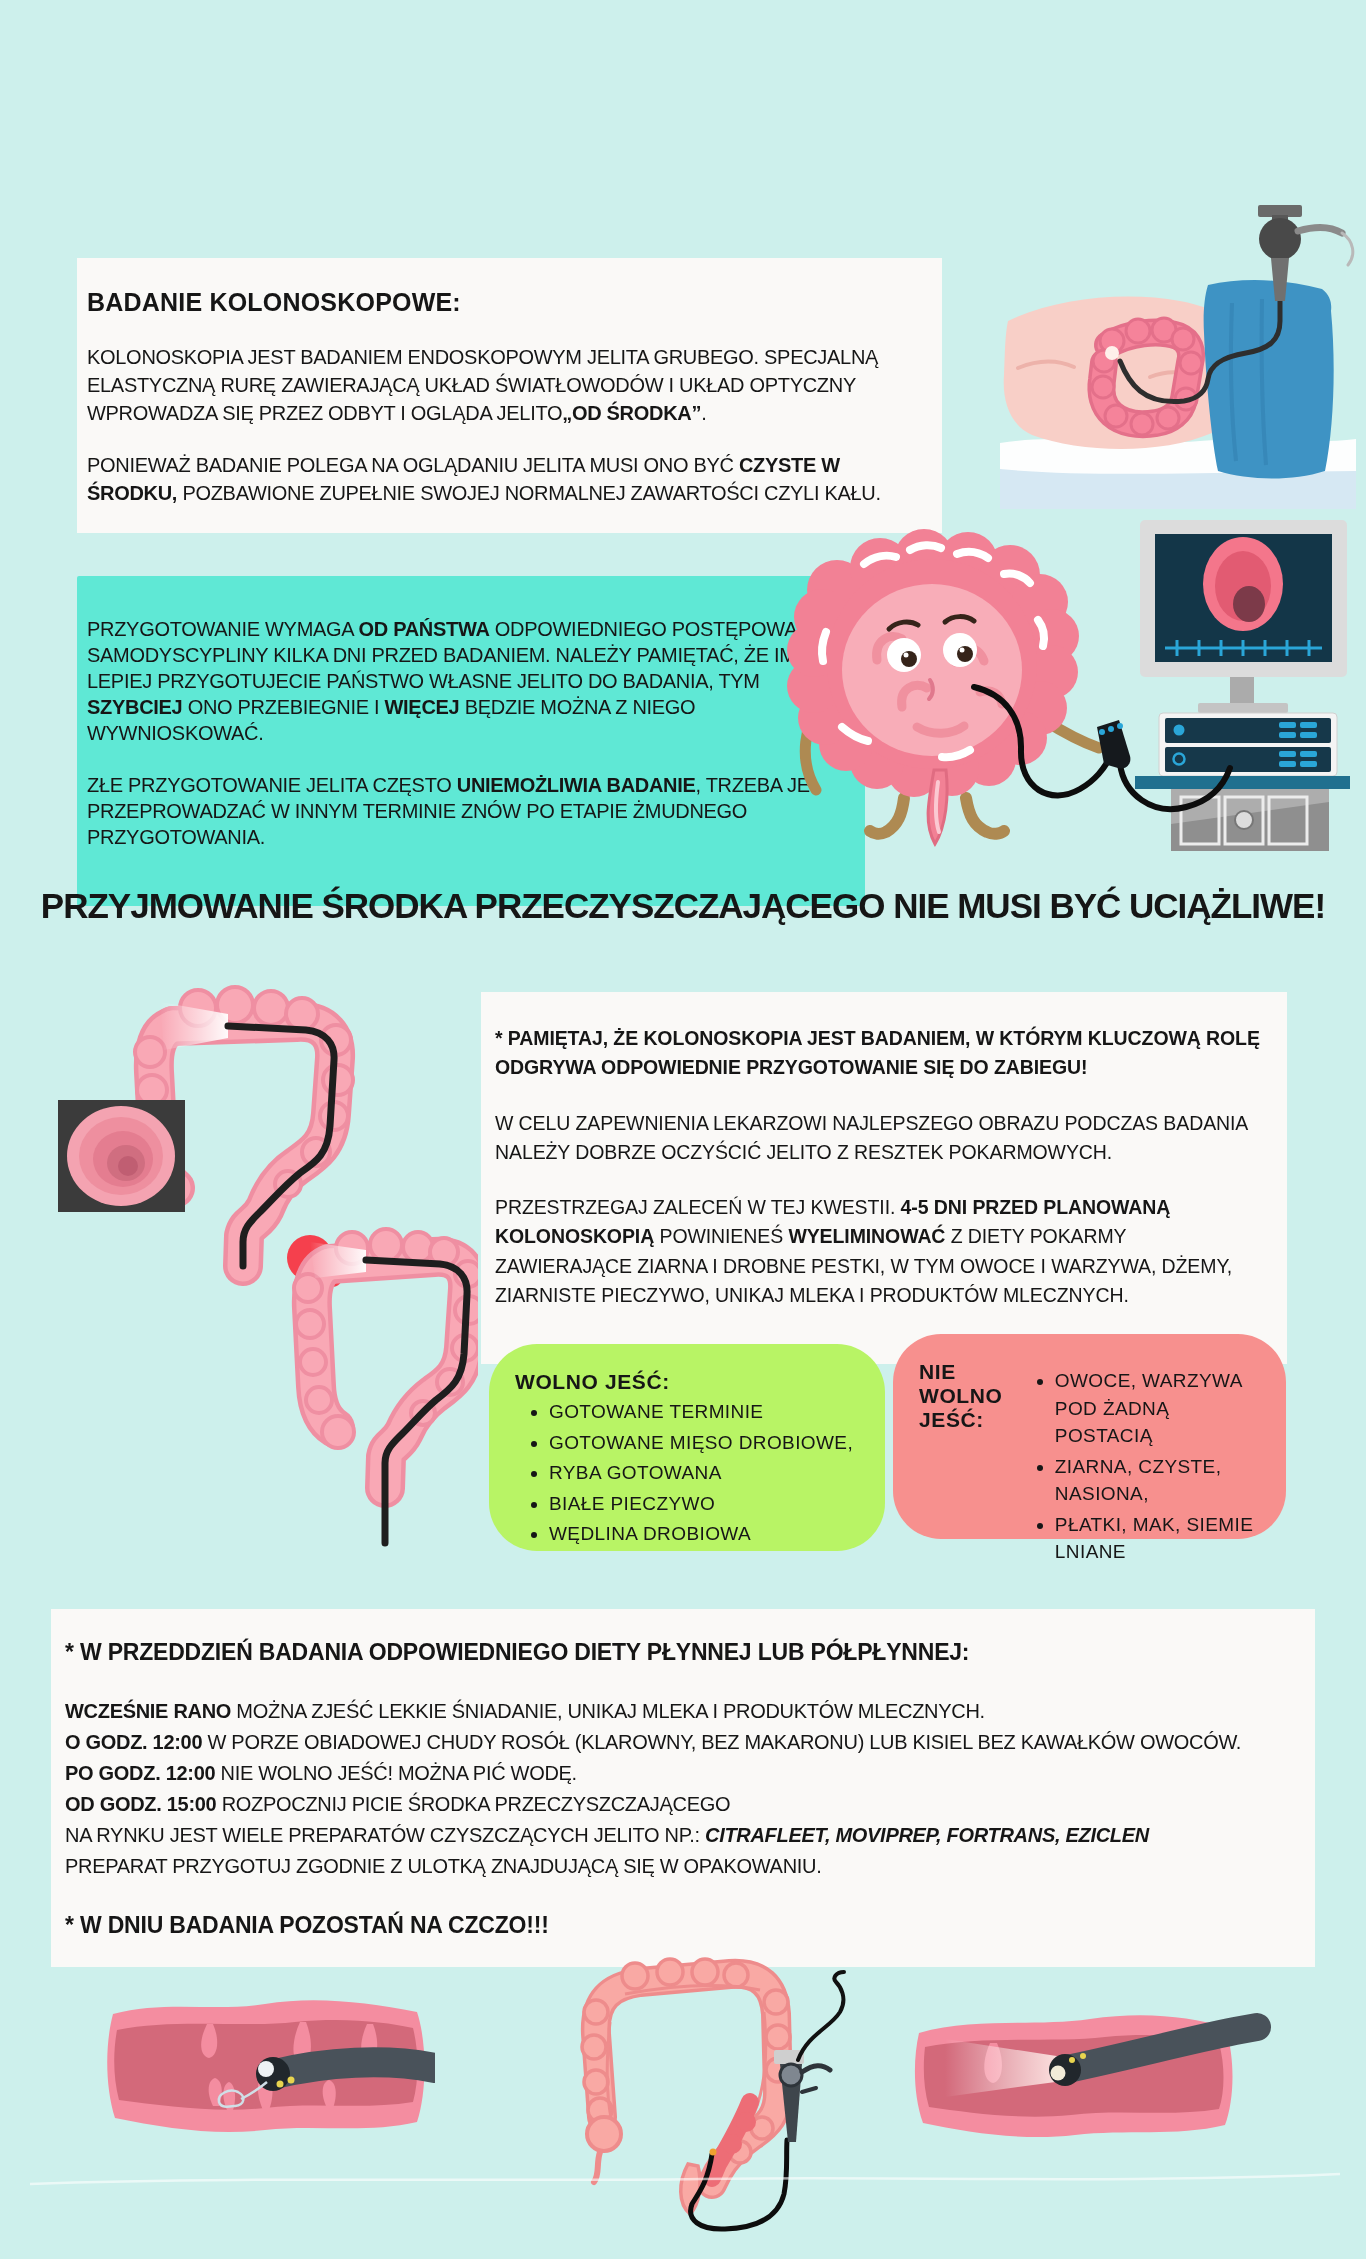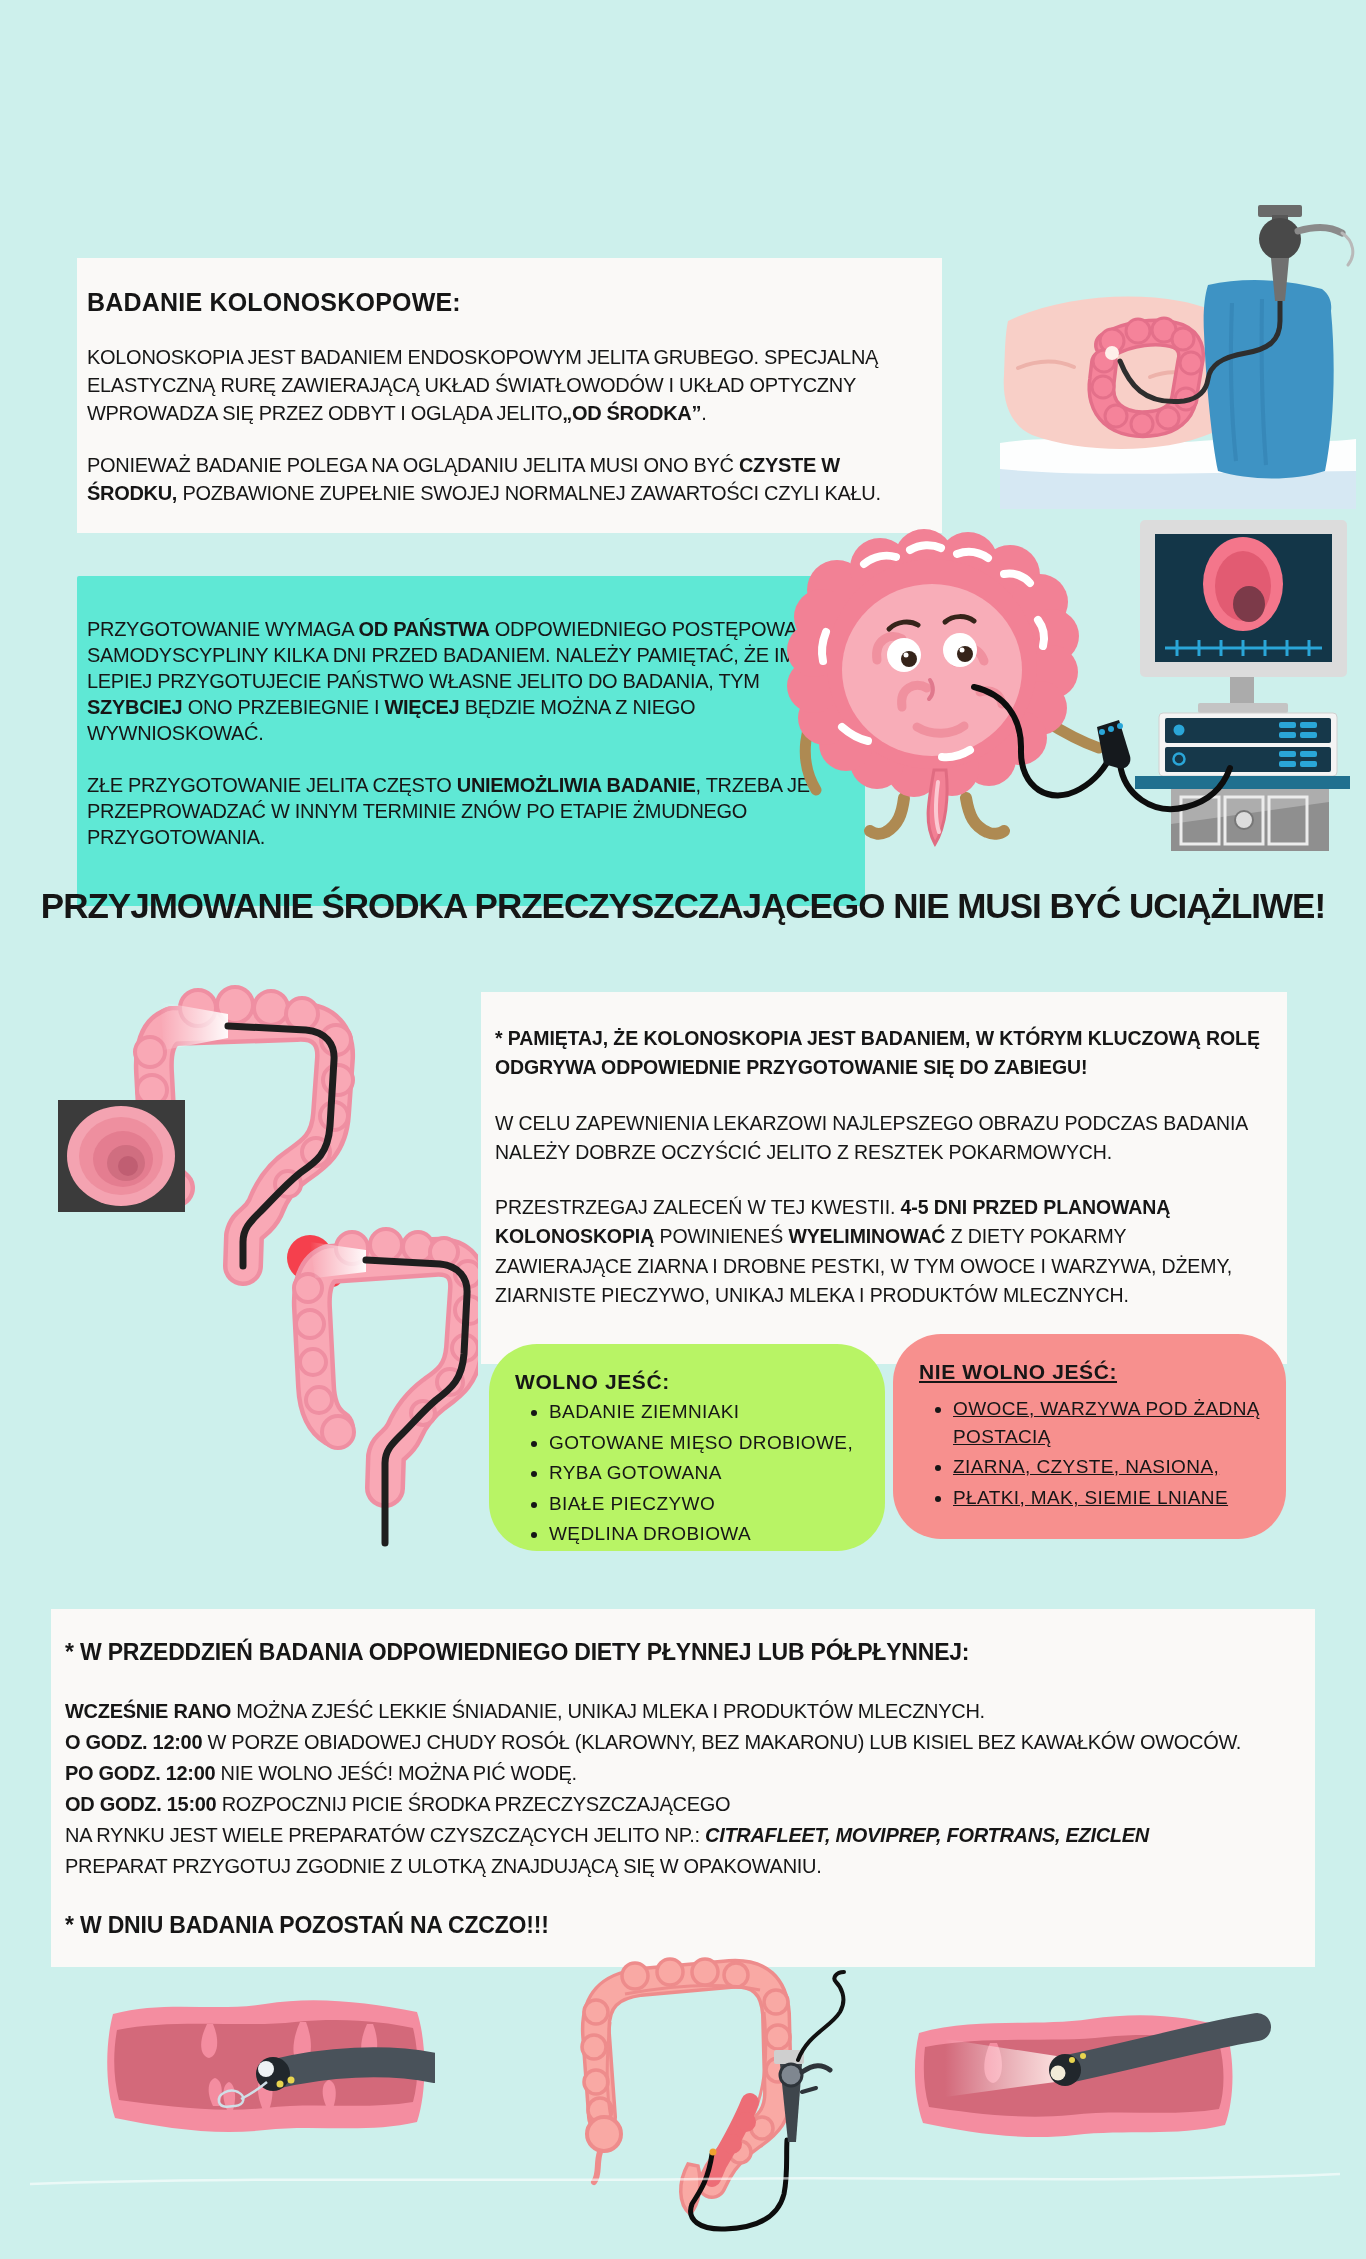--- a/index.html
+++ b/index.html
@@ -28,21 +28,21 @@
 
   .section-heading{top:886px; left:0; width:100%; text-align:center; font-weight:bold;
                    font-size:35px; letter-spacing:-1px;}
 
   .box3{left:481px; top:992px; width:806px; min-height:308px; padding:32px 24px 28px 14px;}
   .box3 .body-text{font-size:19.5px; line-height:1.5; letter-spacing:-.1px; margin-bottom:26px;}
 
   .round-box{border-radius:48px; padding:26px 20px 20px 26px;}
   .box-green{left:489px; top:1344px; width:396px; height:207px; background:var(--c-green);}
   .box-pink{left:893px; top:1334px; width:393px; height:205px; background:var(--c-pink);
-            display:flex; flex-direction:column; text-decoration:underline;}
+            display:flex; flex-direction:row; justify-content:center;}
   .list-heading{font-weight:bold; font-size:21px; letter-spacing:.6px; margin:0 0 4px 0;}
   ul.diet-list{margin:4px 0 0 0; padding-left:34px; font-size:19px; letter-spacing:.4px;}
   ul.diet-list li{margin:3px 0; line-height:1.45;}
 
   .box4{left:51px; top:1609px; width:1264px; min-height:300px; padding:30px 24px 28px 14px;}
   .box4 .big{font-weight:bold; font-size:23px; letter-spacing:-.2px; margin:0 0 30px 0;}
   .box4 .tline{font-size:20px; line-height:1.55; letter-spacing:-.3px;}
   .box4 .footer-line{font-weight:bold; font-size:23px; letter-spacing:-.2px; margin:30px 0 0 0;}
 
   svg{display:block;}
@@ -296,21 +296,21 @@
 
   <section class="abs panel box3">
     <p class="body-text"><span class="b">* PAMIĘTAJ, ŻE KOLONOSKOPIA JEST BADANIEM, W KTÓRYM KLUCZOWĄ ROLĘ ODGRYWA ODPOWIEDNIE PRZYGOTOWANIE SIĘ DO ZABIEGU!</span></p>
     <p class="body-text"><span>W CELU ZAPEWNIENIA LEKARZOWI NAJLEPSZEGO OBRAZU PODCZAS BADANIA NALEŻY DOBRZE OCZYŚCIĆ JELITO Z RESZTEK POKARMOWYCH.</span></p>
     <p class="body-text"><span>PRZESTRZEGAJ ZALECEŃ W TEJ KWESTII. </span><span class="b">4-5 DNI PRZED PLANOWANĄ KOLONOSKOPIĄ</span><span> POWINIENEŚ </span><span class="b">WYELIMINOWAĆ</span><span> Z DIETY POKARMY ZAWIERAJĄCE ZIARNA I DROBNE PESTKI, W TYM OWOCE I WARZYWA, DŻEMY, ZIARNISTE PIECZYWO, UNIKAJ MLEKA I PRODUKTÓW MLECZNYCH.</span></p>
   </section>
 
   <section class="abs round-box box-green">
     <h3 class="list-heading">WOLNO JEŚĆ:</h3>
     <ul class="diet-list">
-        <li>BADANIE ZIEMNIAKI</li>
+        <li>GOTOWANE TERMINIE</li>
         <li>GOTOWANE MIĘSO DROBIOWE,</li>
         <li>RYBA GOTOWANA</li>
         <li>BIAŁE PIECZYWO</li>
         <li>WĘDLINA DROBIOWA</li>
       </ul>
   </section>
 
   <section class="abs round-box box-pink">
     <h3 class="list-heading">NIE WOLNO JEŚĆ:</h3>
     <ul class="diet-list">

